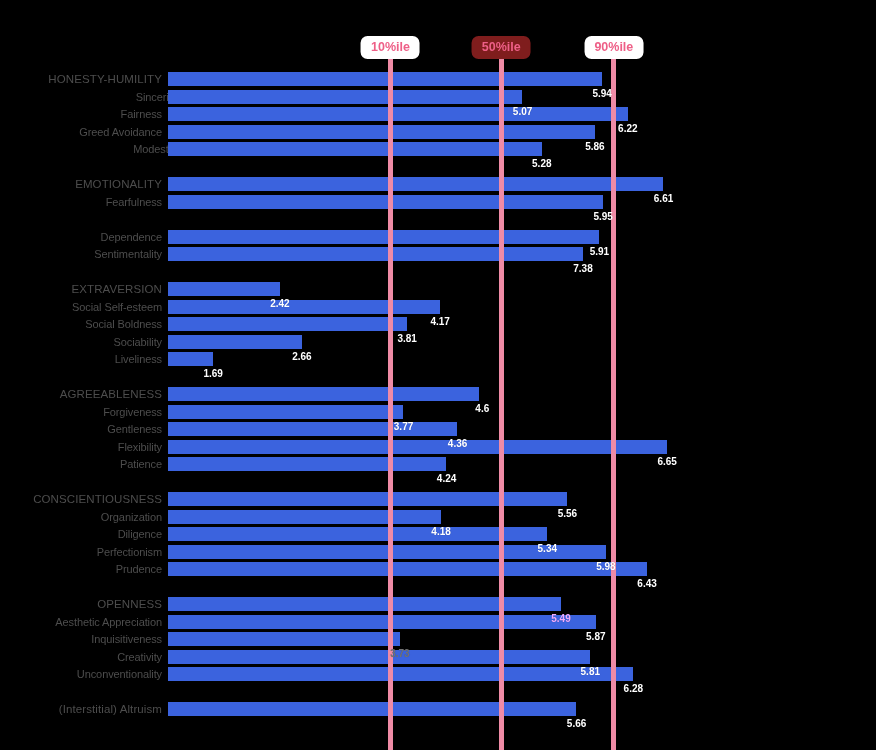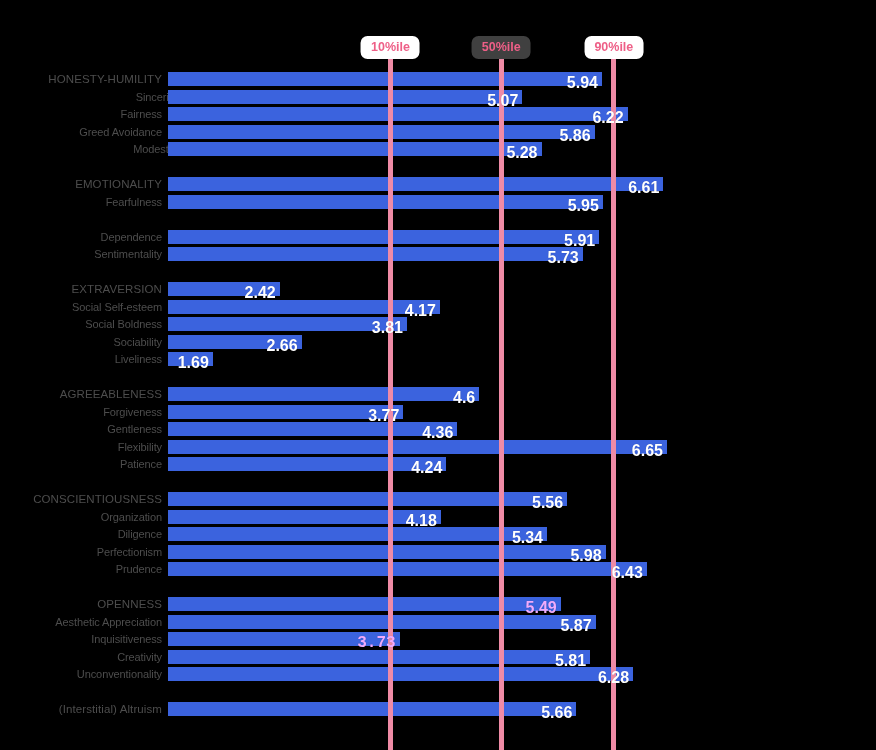--- a/index.html
+++ b/index.html
@@ -48,29 +48,30 @@
   }
   .bar {
     position: absolute;
     left: 168px;
     top: 1px;
     height: 14px;
     background: #3b63de;
   }
   .bar-value {
     position: absolute;
-    top: 4px;
+    top: 15px;
     height: 16px;
     line-height: 16px;
-    font-size: 16px;
+    font-size: 10px;
     font-weight: bold;
     color: #ffffff;
     text-shadow: 0 0 1px rgba(0,0,0,0.25);
     white-space: nowrap;
     z-index: 4;
+    margin-left: 14px;
   }
   .pct-line {
     position: absolute;
     top: 44px;
     width: 5px;
     height: 706px;
     background: #ef8ba6;
     z-index: 3;
   }
   .pct-tag {
@@ -89,21 +90,21 @@
   }
 </style>
 </head>
 <body>
 
 <div id="page">
   <div id="plot">
       <div class="pct-line" style="left: 387.966px; background: rgb(239, 139, 166);"></div>
       <div class="pct-tag" style="left: 390.466px; color: rgb(238, 95, 135); background: rgb(255, 255, 255);">10%ile</div>
       <div class="pct-line" style="left: 498.742px; background: rgb(239, 139, 166);"></div>
-      <div class="pct-tag" style="left: 501.242px; color: rgb(238, 95, 135); background: #404040;">50%ile</div>
+      <div class="pct-tag" style="left: 501.242px; color: rgb(238, 95, 135); background: #7f1d1d;">50%ile</div>
       <div class="pct-line" style="left: 611.348px; background: rgb(239, 139, 166);"></div>
       <div class="pct-tag" style="left: 613.848px; color: rgb(238, 95, 135); background: rgb(255, 255, 255);">90%ile</div>
       <div class="row" style="top: 71px;">
         <div class="row-label factor" style="color: rgb(77, 77, 77);">HONESTY-HUMILITY</div>
         <div class="bar" style="width: 433.947px; background: rgb(59, 99, 222);"></div>
         <div class="bar-value" style="left: 597.947px; transform: translateX(-100%); color: rgb(255, 255, 255);">5.94</div>
       </div>
       <div class="row" style="top: 88.5px; padding-left: 15px;">
         <div class="row-label" style="color: rgb(77, 77, 77);">Sincerity</div>
         <div class="bar" style="width: 354.298px; background: rgb(59, 99, 222);"></div>
@@ -135,21 +136,21 @@
         <div class="bar-value" style="left: 598.862px; transform: translateX(-100%); color: rgb(255, 255, 255);">5.95</div>
       </div>
       <div class="row" style="top: 228.5px;">
         <div class="row-label" style="color: rgb(77, 77, 77);">Dependence</div>
         <div class="bar" style="width: 431.2px; background: rgb(59, 99, 222);"></div>
         <div class="bar-value" style="left: 595.2px; transform: translateX(-100%); color: rgb(255, 255, 255);">5.91</div>
       </div>
       <div class="row" style="top: 246px;">
         <div class="row-label" style="color: rgb(77, 77, 77);">Sentimentality</div>
         <div class="bar" style="width: 414.721px; background: rgb(59, 99, 222);"></div>
-        <div class="bar-value" style="left: 578.721px; transform: translateX(-100%); color: rgb(255, 255, 255);">5.73</div>
+        <div class="bar-value" style="left: 578.721px; transform: translateX(-100%); color: rgb(255, 255, 255);">7.38</div>
       </div>
       <div class="row" style="top: 281px;">
         <div class="row-label factor" style="color: rgb(77, 77, 77);">EXTRAVERSION</div>
         <div class="bar" style="width: 111.691px; background: rgb(59, 99, 222);"></div>
         <div class="bar-value" style="left: 275.691px; transform: translateX(-100%); color: rgb(255, 255, 255);">2.42</div>
       </div>
       <div class="row" style="top: 298.5px;">
         <div class="row-label" style="color: rgb(77, 77, 77);">Social Self-esteem</div>
         <div class="bar" style="width: 271.903px; background: rgb(59, 99, 222);"></div>
         <div class="bar-value" style="left: 435.903px; transform: translateX(-100%); color: rgb(255, 255, 255);">4.17</div>
@@ -225,21 +226,21 @@
         <div class="bar-value" style="left: 556.75px; transform: translateX(-100%); color: #f0abfc;">5.49</div>
       </div>
       <div class="row" style="top: 613.5px;">
         <div class="row-label" style="color: rgb(77, 77, 77);">Aesthetic Appreciation</div>
         <div class="bar" style="width: 427.538px; background: rgb(59, 99, 222);"></div>
         <div class="bar-value" style="left: 591.538px; transform: translateX(-100%); color: rgb(255, 255, 255);">5.87</div>
       </div>
       <div class="row" style="top: 631px;">
         <div class="row-label" style="color: rgb(77, 77, 77);">Inquisitiveness</div>
         <div class="bar" style="width: 231.621px; background: rgb(59, 99, 222);"></div>
-        <div class="bar-value" style="left: 395.622px; transform: translateX(-100%); color: #f0abfc; font-family: Liberation Mono, monospace;">3.73</div>
+        <div class="bar-value" style="left: 395.622px; transform: translateX(-100%); color: #737373;">3.73</div>
       </div>
       <div class="row" style="top: 648.5px;">
         <div class="row-label" style="color: rgb(77, 77, 77);">Creativity</div>
         <div class="bar" style="width: 422.045px; background: rgb(59, 99, 222);"></div>
         <div class="bar-value" style="left: 586.045px; transform: translateX(-100%); color: rgb(255, 255, 255);">5.81</div>
       </div>
       <div class="row" style="top: 666px;">
         <div class="row-label" style="color: rgb(77, 77, 77);">Unconventionality</div>
         <div class="bar" style="width: 465.074px; background: rgb(59, 99, 222);"></div>
         <div class="bar-value" style="left: 629.074px; transform: translateX(-100%); color: rgb(255, 255, 255);">6.28</div>

